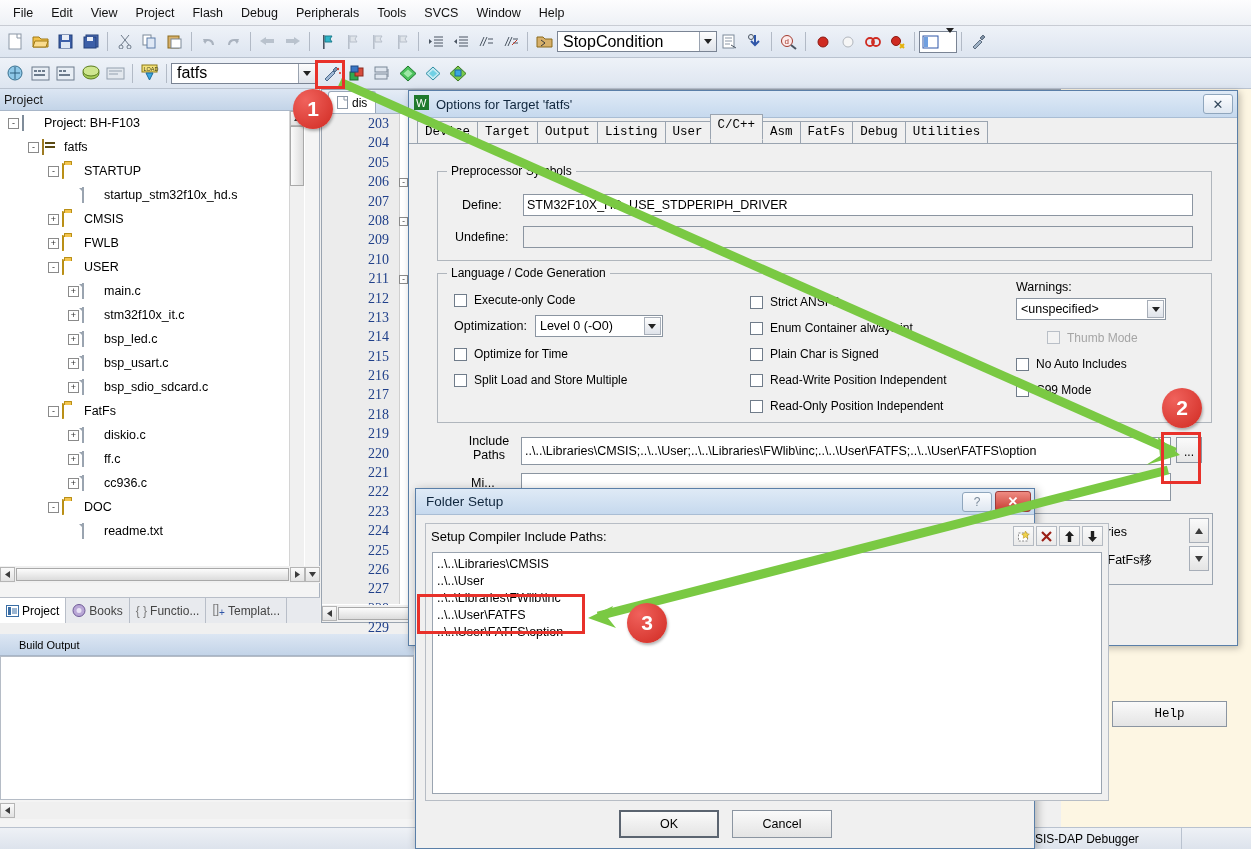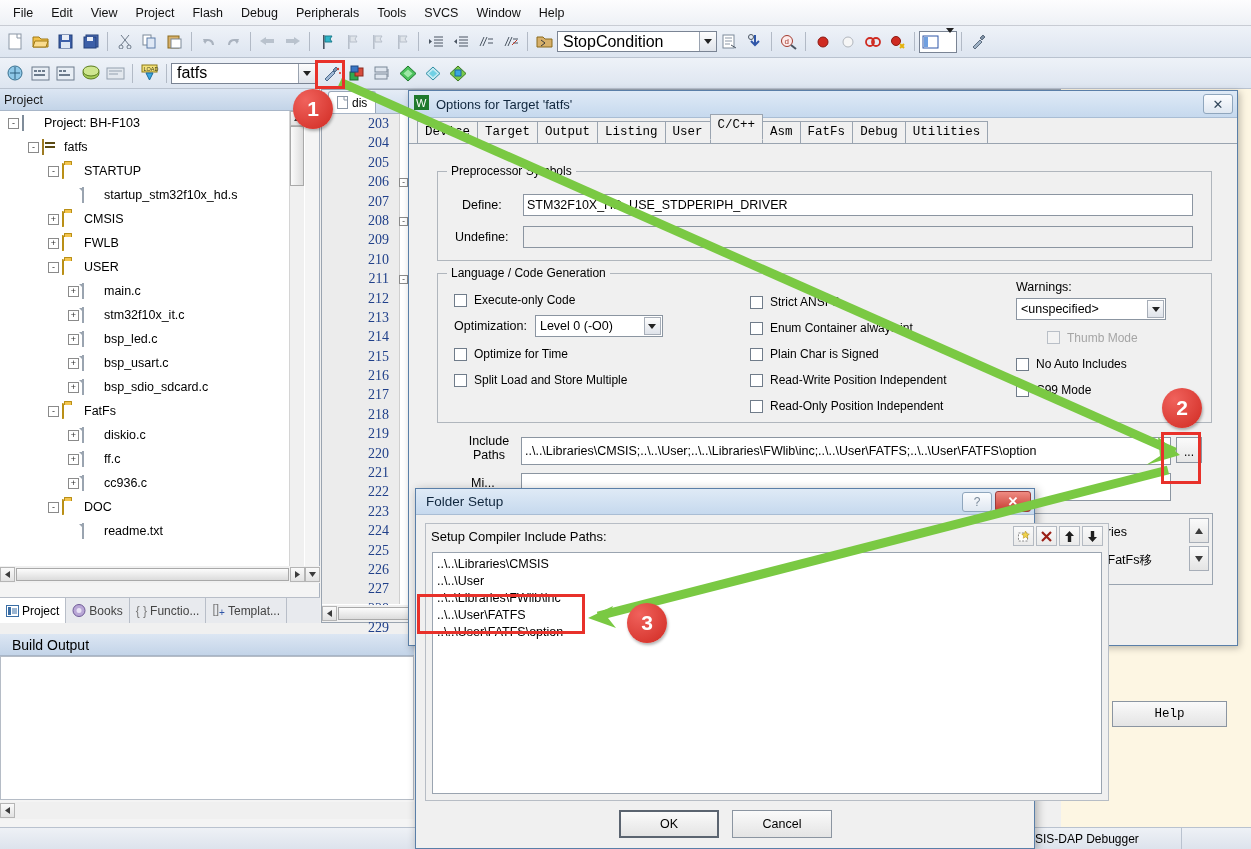--- a/index.html
+++ b/index.html
@@ -133,21 +133,21 @@
   #editor-hscroll {
     position:absolute;left:0;bottom:0;width:100%;height:17px;background:#f0f0f0;
     display:flex;align-items:center;
   }
   
   #build-output {
     position:absolute;left:0;top:634px;width:414px;height:215px;background:#f4f4f4;
   }
   #build-title {
     height:22px;background:linear-gradient(#dce6f3,#c3d4e8);border-bottom:1px solid #a8b6c8;
-    display:flex;align-items:center;padding:0 12px;font-size:14px;
+    display:flex;align-items:center;padding:0 19px;font-size:11px;
   }
   #build-body {
     position:absolute;left:0;top:22px;right:0;height:144px;background:#fff;border:1px solid #b5bcc6;
   }
   #build-hscroll{position:absolute;left:0;top:168px;width:414px;height:17px;background:#f0f0f0;display:flex;align-items:center;}
   #statusbar{
     position:absolute;left:0;bottom:0;width:1251px;height:22px;
     background:linear-gradient(#eef1f6,#dde3ec);border-top:1px solid #b9c2cf;
   }
   #status-right{

